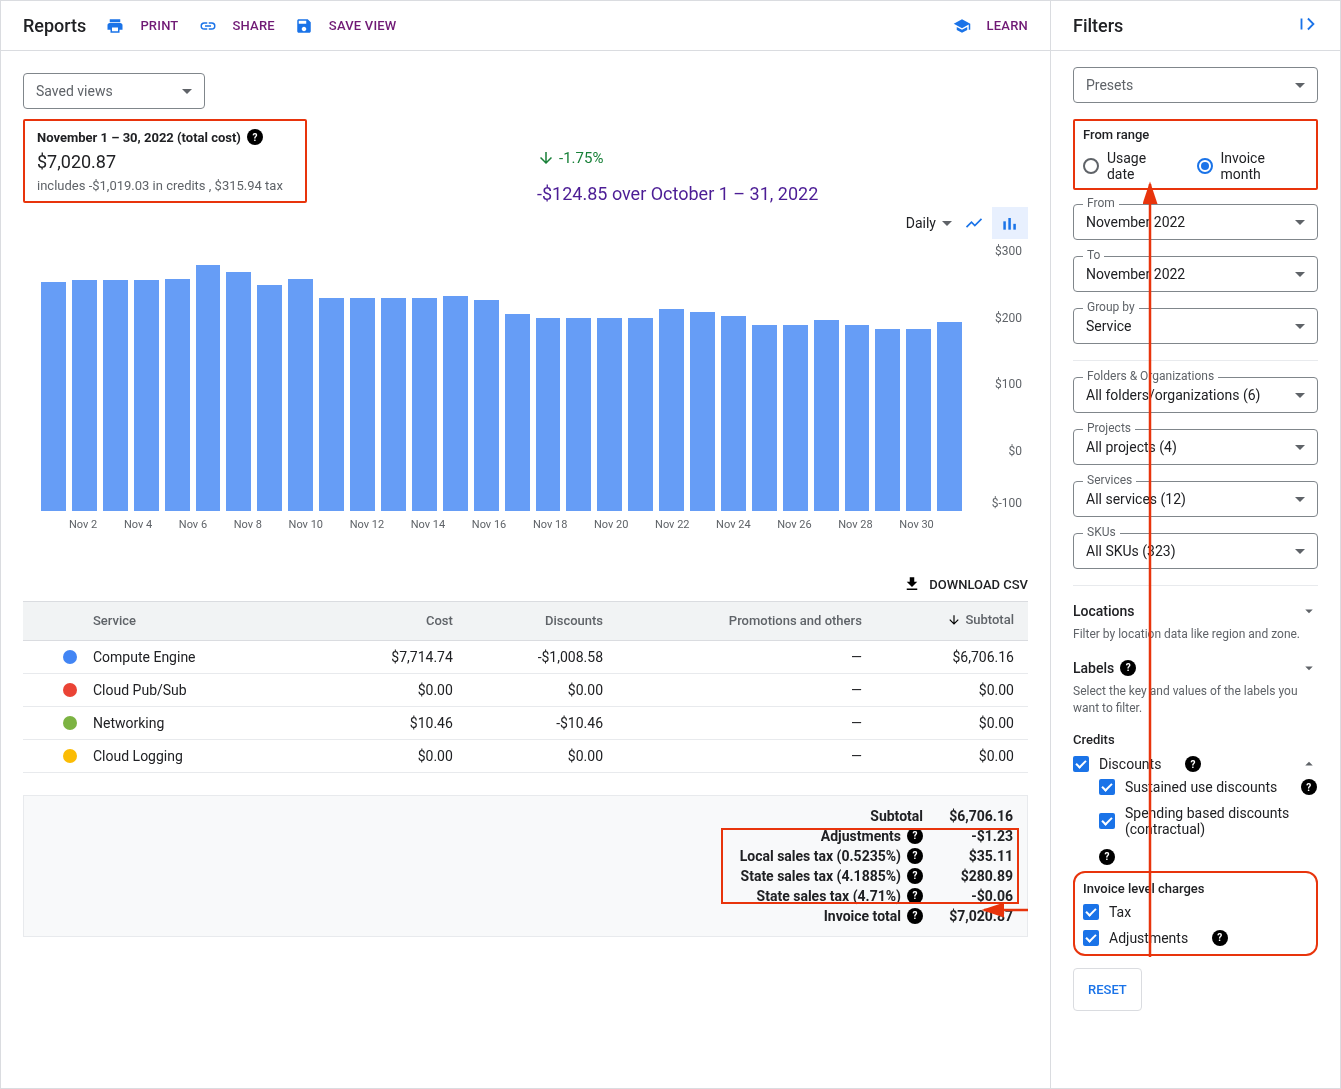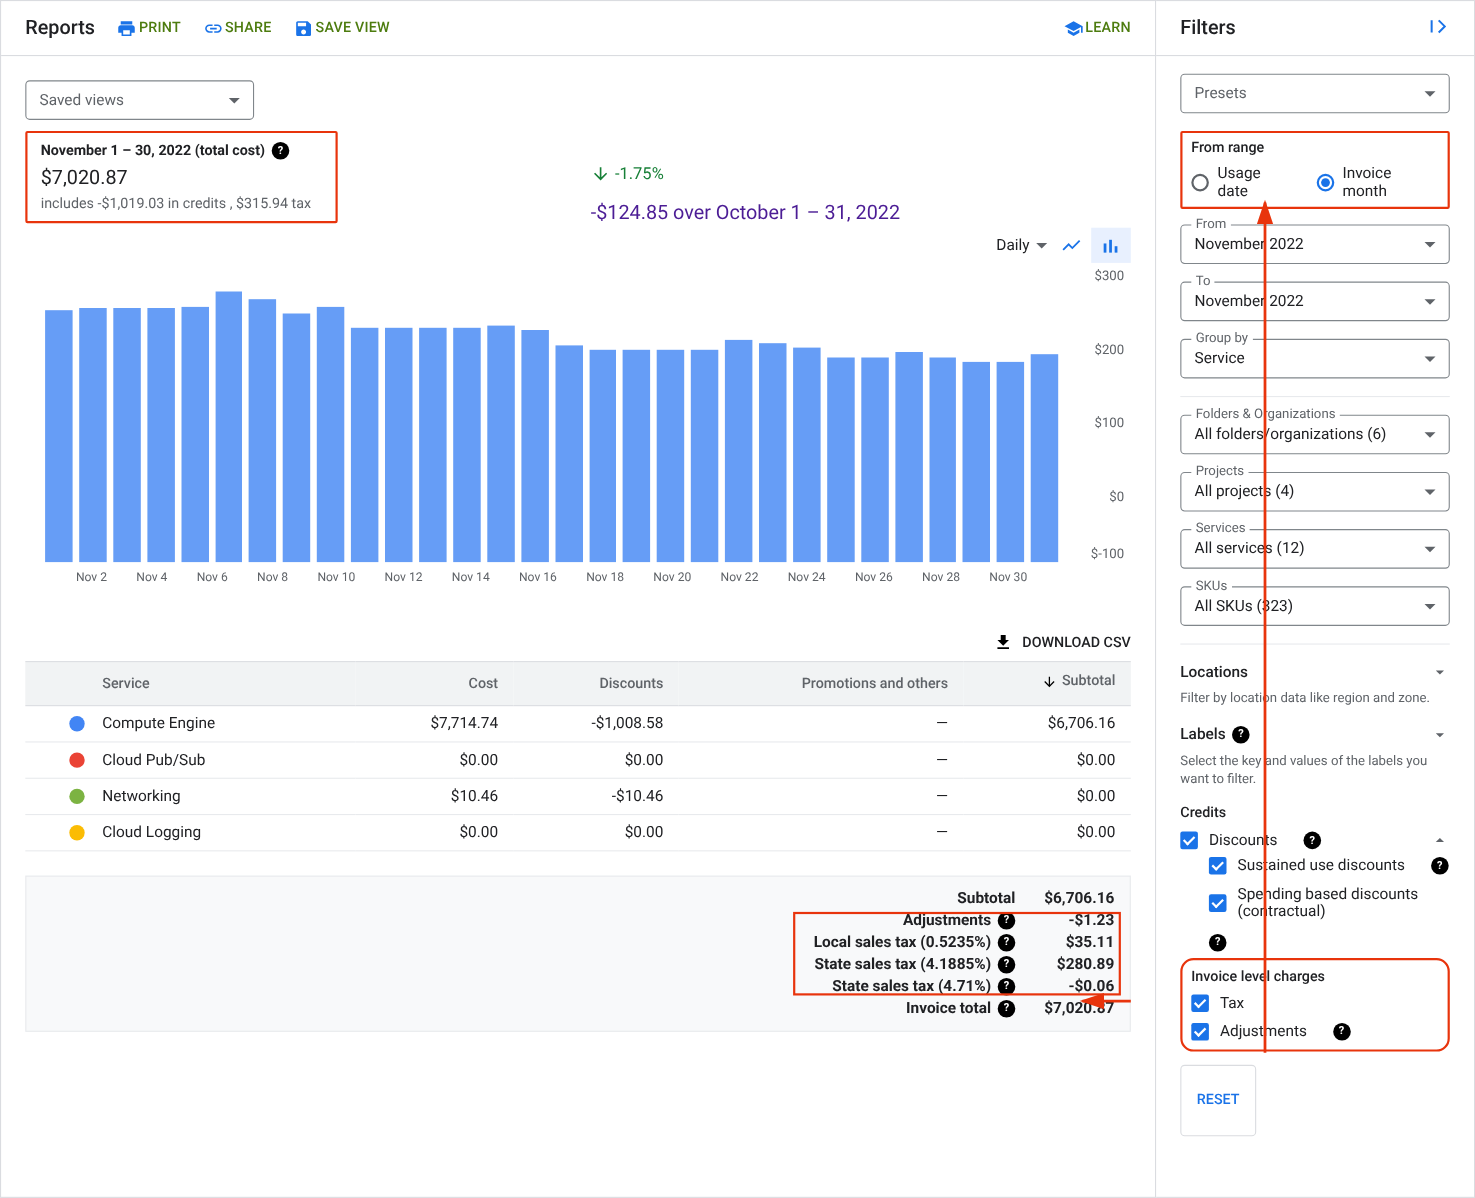--- a/index.html
+++ b/index.html
@@ -3,29 +3,29 @@
 <meta charset="utf-8">
 <style>
 *{box-sizing:border-box;margin:0;padding:0}
 body{font-family:Roboto,"Segoe UI",Arial,sans-serif;font-size:14px;color:#202124;background:#fff}
 .layout{display:flex;min-height:100vh}
 .main{flex:1;border:1px solid #dadce0}
 .side{width:290px;border:1px solid #dadce0;border-left:none;padding:0}
 
 .topbar{height:50px;border-bottom:1px solid #dadce0;display:flex;align-items:center;padding:0 22px;gap:20px}
 .topbar h1{font-size:18px;font-weight:500}
-.topbar .tbtn{display:flex;align-items:center;gap:2px;color:#4d7c0f;font-size:13px;font-weight:500;cursor:pointer;letter-spacing:.2px}
+.topbar .tbtn{display:flex;align-items:center;gap:16px;color:#701a75;font-size:13px;font-weight:500;cursor:pointer;letter-spacing:.2px}
 .topbar .tbtn svg{width:18px;height:18px;fill:#1a73e8}
 .topbar .spacer{flex:1}
 .side-top{height:50px;border-bottom:1px solid #dadce0;display:flex;align-items:center;padding:0 22px;justify-content:space-between}
 .side-top h2{font-size:18px;font-weight:500}
 .collapse svg{width:22px;height:22px;fill:#1a73e8}
 
 .content{padding:22px}
-.saved{width:208px;height:36px;border:1px solid #80868b;border-radius:4px;padding:0 12px;display:flex;align-items:center;justify-content:space-between;color:#5f6368;font-size:14px;cursor:pointer;margin-bottom:10px}
+.saved{width:182px;height:36px;border:1px solid #80868b;border-radius:4px;padding:0 12px;display:flex;align-items:center;justify-content:space-between;color:#5f6368;font-size:14px;cursor:pointer;margin-bottom:10px}
 .caret{width:0;height:0;border-left:5px solid transparent;border-right:5px solid transparent;border-top:5px solid #5f6368}
 .hero{height:88px;display:flex;align-items:flex-start;gap:30px}
 .hero-left{width:284px;padding:8px 12px}
 .hero-left .title{font-size:13px;font-weight:700;display:flex;align-items:center;gap:6px;margin-bottom:6px}
 .hero-left .amount{font-size:18px;margin-bottom:6px}
 .hero-left .sub{font-size:13px;color:#5f6368}
 .hero-right{padding:30px 0 0 0}
 .hero-right .pct{color:#188038;font-size:15px;display:flex;align-items:center;gap:4px}
 .hero-right .pct svg{width:18px;height:18px;fill:#188038}
 .hero-right .sub2{color:#4c1d95;font-size:18px;margin-top:16px}
@@ -78,21 +78,21 @@
 .rdio.sel::after{content:"";width:8px;height:8px;background:#1a73e8;border-radius:50%}
 hr{border:none;border-top:1px solid #e8eaed;margin:6px 0 16px}
 .exp{display:flex;justify-content:space-between;align-items:center;font-size:14px;font-weight:500;cursor:pointer;margin-bottom:6px}
 .exp svg{width:18px;height:18px;fill:#5f6368}
 .hint{font-size:12px;color:#5f6368;margin-bottom:16px;line-height:1.4}
 .cb{display:flex;align-items:center;gap:10px;font-size:14px;margin-bottom:10px;cursor:pointer}
 .cbox{width:16px;height:16px;background:#1a73e8;border-radius:2px;display:flex;align-items:center;justify-content:center;flex-shrink:0}
 .cbox::after{content:"";width:4px;height:8px;border:solid #fff;border-width:0 2px 2px 0;transform:rotate(45deg);margin-top:-2px}
 .sub-cb{margin-left:26px}
 .inv-red{border:2.5px solid #e8340c;border-radius:12px;padding:8px;margin-top:6px}
-.reset{margin-top:12px;border:1px solid #dadce0;border-radius:4px;padding:24px 14px;color:#1a73e8;font-size:13px;font-weight:500;display:inline-block;cursor:pointer}
+.reset{margin-top:12px;border:1px solid #dadce0;border-radius:4px;padding:13px 14px;color:#1a73e8;font-size:13px;font-weight:500;display:inline-block;cursor:pointer}
 
 .ov{position:absolute;pointer-events:none}
 </style>
 </head>
 <body>
 
 <div class="layout" style="position:relative">
  <div class="main">
   <div class="topbar">
     <h1>Reports</h1>

